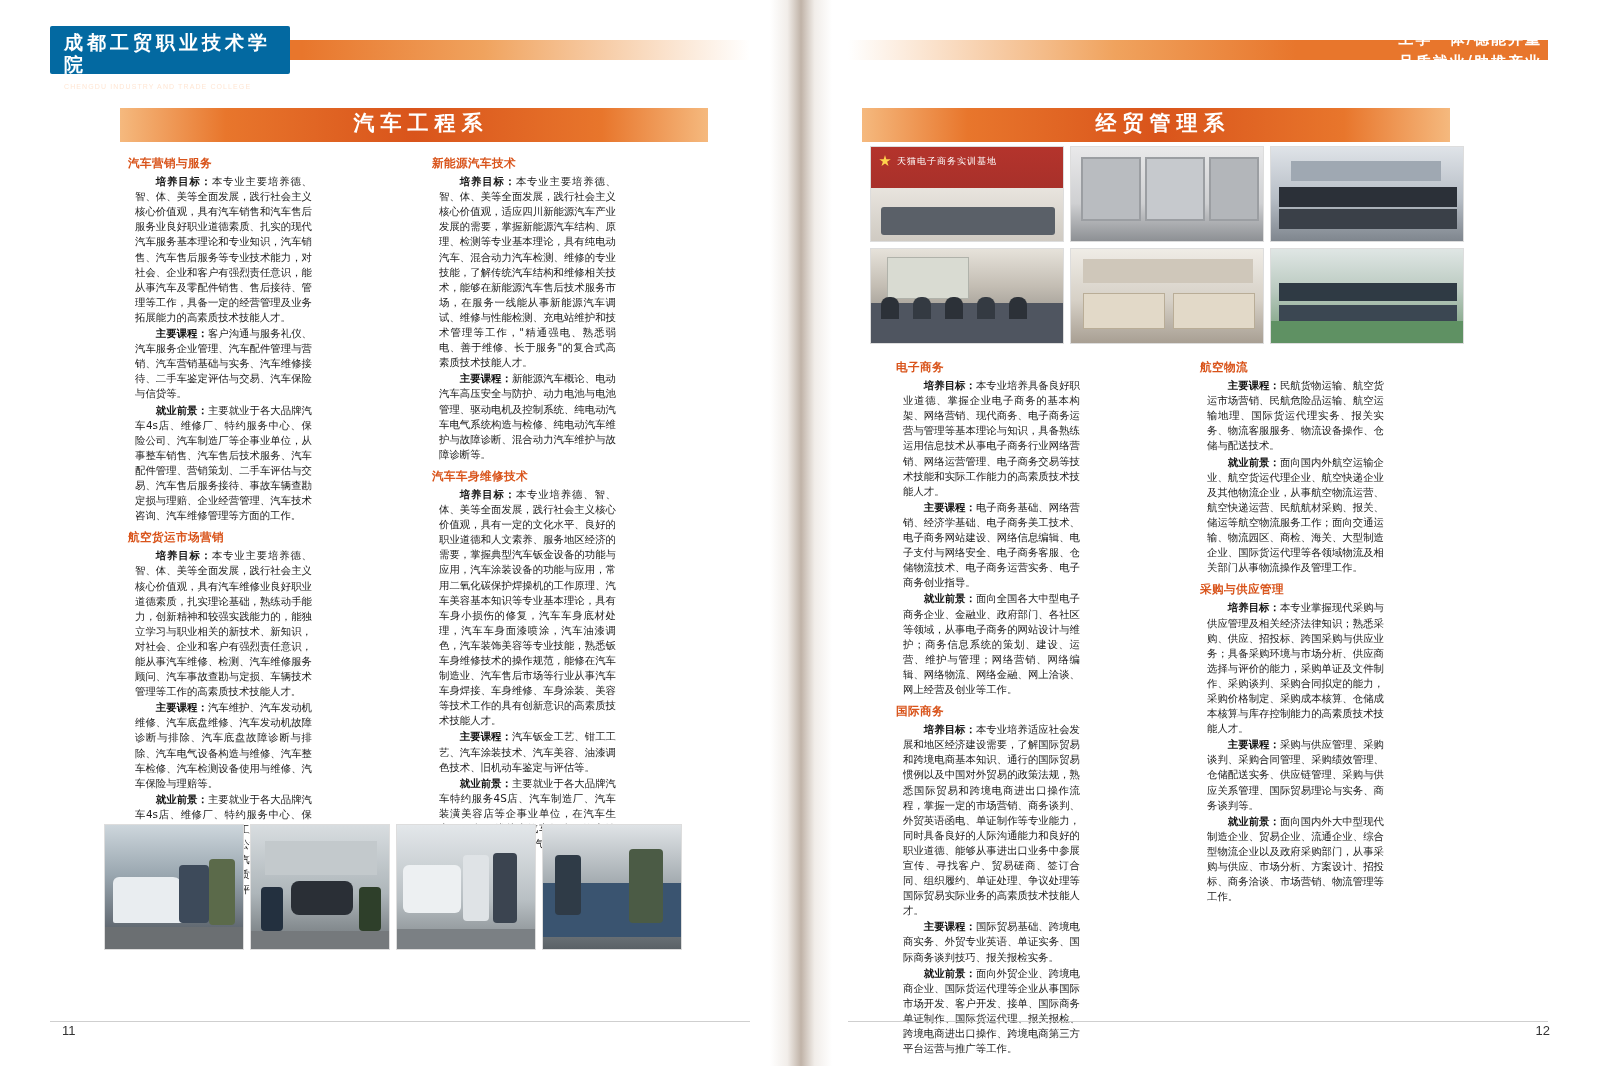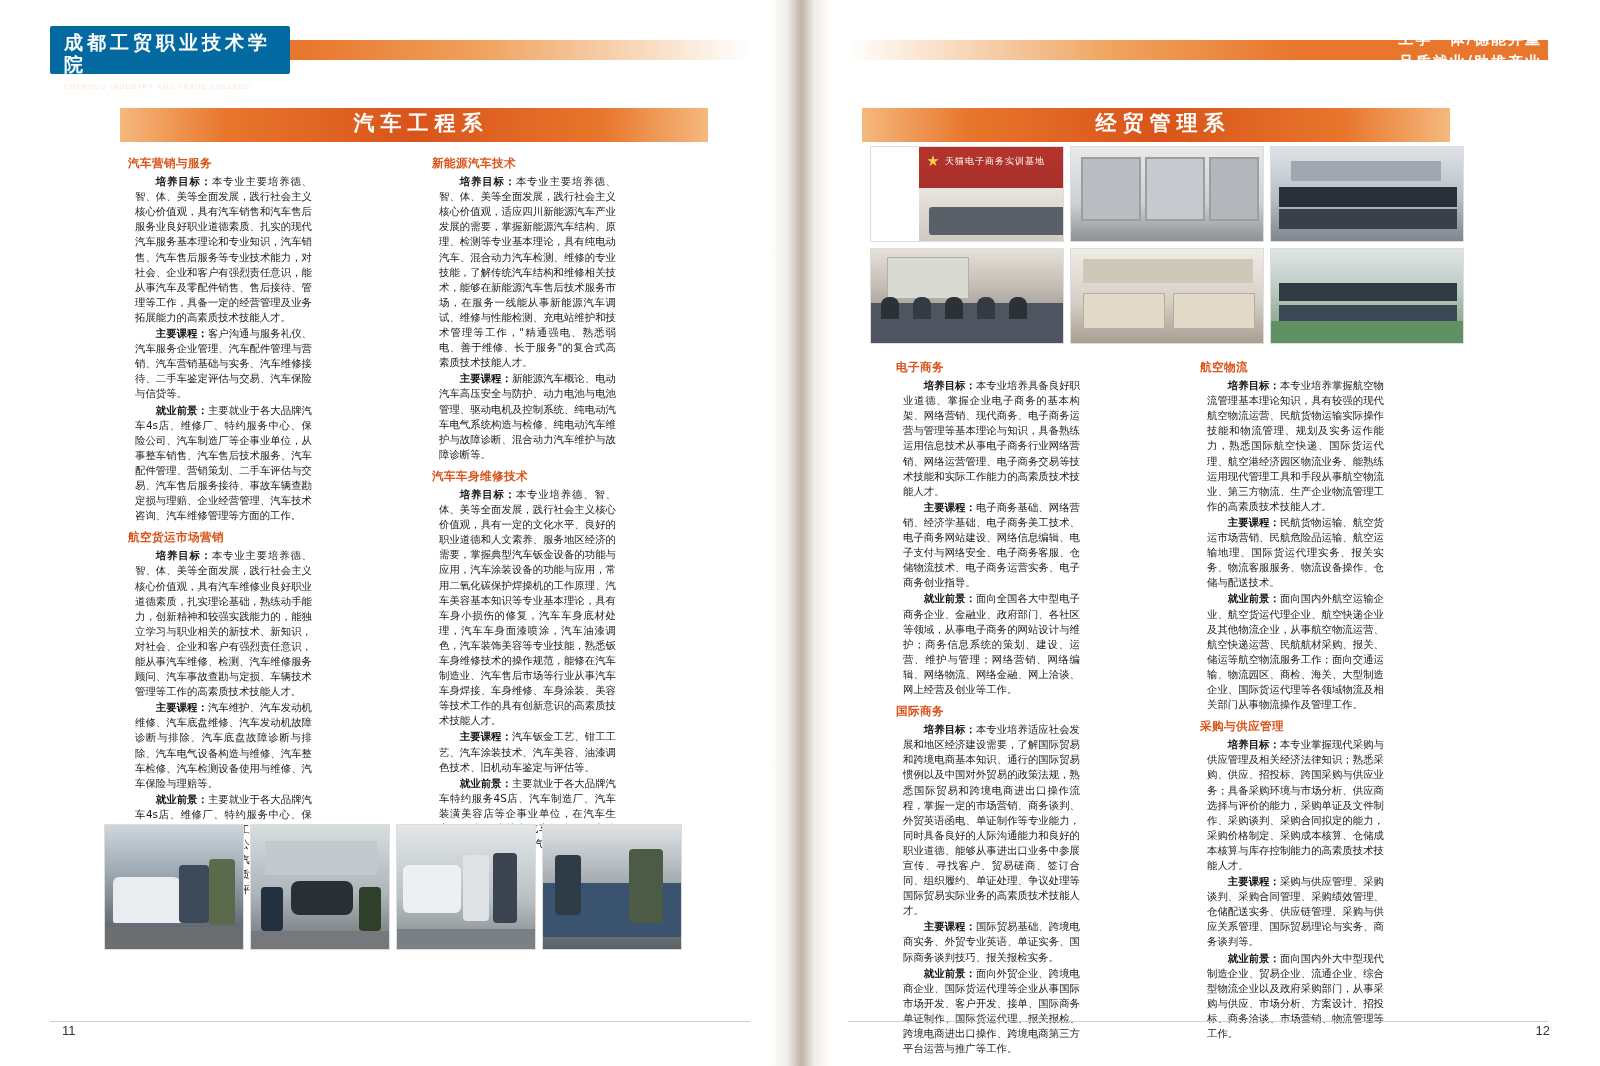--- a/index.html
+++ b/index.html
@@ -156,21 +156,21 @@
         <div>品质就业/助推产业</div>
       </div>
     </div>
 
     <div class="ribbon" style="left:62px;top:108px;width:588px;">
       <div class="band"></div>
       <div class="inner">经贸管理系</div>
     </div>
 
     <div class="photo" style="left:70px;top:146px;width:194px;height:96px;">
-      <div class="ph-inner" style="background:linear-gradient(180deg,#b4342c 0%,#a8302a 44%,#e8e4de 44%,#cfcac2 100%);margin-left:48px;">
+      <div class="ph-inner" style="background:linear-gradient(180deg,#b4342c 0%,#a8302a 44%,#e8e4de 44%,#cfcac2 100%);">
         <div style="position:absolute;left:8px;top:8px;width:12px;height:12px;background:#ffd24d;clip-path:polygon(50% 0,61% 35%,98% 35%,68% 57%,79% 91%,50% 70%,21% 91%,32% 57%,2% 35%,39% 35%);"></div>
         <div style="position:absolute;left:26px;top:8px;font-size:9px;color:#fff;font-family:'DejaVu Sans',sans-serif;letter-spacing:1px;">天猫电子商务实训基地</div>
         <div style="position:absolute;left:10px;bottom:6px;width:174px;height:28px;background:#5a6068;border-radius:3px;"></div>
       </div>
     </div>
     <div class="photo" style="left:270px;top:146px;width:194px;height:96px;">
       <div class="ph-inner" style="background:linear-gradient(180deg,#e9e9ea 0%,#cfd0d2 60%,#8d9094 100%);">
         <div style="position:absolute;left:10px;top:10px;width:56px;height:60px;background:#b9bcc0;border:2px solid #9b9ea2;"></div>
         <div style="position:absolute;left:74px;top:10px;width:56px;height:60px;background:#c6c9cd;border:2px solid #9b9ea2;"></div>
         <div style="position:absolute;left:138px;top:10px;width:46px;height:60px;background:#b3b6ba;border:2px solid #9b9ea2;"></div>
@@ -217,21 +217,20 @@
       <p><span class="lbl">就业前景：</span><span>面向全国各大中型电子商务企业、金融业、政府部门、各社区等领域，从事电子商务的网站设计与维护；商务信息系统的策划、建设、运营、维护与管理；网络营销、网络编辑、网络物流、网络金融、网上洽谈、网上经营及创业等工作。</span></p>
 
       <div class="sub">国际商务</div>
       <p><span class="lbl">培养目标：</span><span>本专业培养适应社会发展和地区经济建设需要，了解国际贸易和跨境电商基本知识、通行的国际贸易惯例以及中国对外贸易的政策法规，熟悉国际贸易和跨境电商进出口操作流程，掌握一定的市场营销、商务谈判、外贸英语函电、单证制作等专业能力，同时具备良好的人际沟通能力和良好的职业道德、能够从事进出口业务中参展宣传、寻找客户、贸易磋商、签订合同、组织履约、单证处理、争议处理等国际贸易实际业务的高素质技术技能人才。</span></p>
       <p><span class="lbl">主要课程：</span><span>国际贸易基础、跨境电商实务、外贸专业英语、单证实务、国际商务谈判技巧、报关报检实务。</span></p>
       <p><span class="lbl">就业前景：</span><span>面向外贸企业、跨境电商企业、国际货运代理等企业从事国际市场开发、客户开发、接单、国际商务单证制作、国际货运代理、报关报检、跨境电商进出口操作、跨境电商第三方平台运营与推广等工作。</span></p>
     </div>
 
     <div class="col" style="left:400px;top:356px;width:184px;">
       <div class="sub first">航空物流</div>
-      <p><span class="lbl">培养目标：</span><span>本专业培养掌握航空物流管理基本理论知识，具有较强的现代航空物流运营、民航货物运输实际操作技能和物流管理、规划及实务运作能力，熟悉国际航空快递、国际货运代理、航空港经济园区物流业务、能熟练运用现代管理工具和手段从事航空物流业、第三方物流、生产企业物流管理工作的高素质技术技能人才。</span></p>
       <p><span class="lbl">主要课程：</span><span>民航货物运输、航空货运市场营销、民航危险品运输、航空运输地理、国际货运代理实务、报关实务、物流客服服务、物流设备操作、仓储与配送技术。</span></p>
       <p><span class="lbl">就业前景：</span><span>面向国内外航空运输企业、航空货运代理企业、航空快递企业及其他物流企业，从事航空物流运营、航空快递运营、民航航材采购、报关、储运等航空物流服务工作；面向交通运输、物流园区、商检、海关、大型制造企业、国际货运代理等各领域物流及相关部门从事物流操作及管理工作。</span></p>
 
       <div class="sub">采购与供应管理</div>
       <p><span class="lbl">培养目标：</span><span>本专业掌握现代采购与供应管理及相关经济法律知识；熟悉采购、供应、招投标、跨国采购与供应业务；具备采购环境与市场分析、供应商选择与评价的能力，采购单证及文件制作、采购谈判、采购合同拟定的能力，采购价格制定、采购成本核算、仓储成本核算与库存控制能力的高素质技术技能人才。</span></p>
       <p><span class="lbl">主要课程：</span><span>采购与供应管理、采购谈判、采购合同管理、采购绩效管理、仓储配送实务、供应链管理、采购与供应关系管理、国际贸易理论与实务、商务谈判等。</span></p>
       <p><span class="lbl">就业前景：</span><span>面向国内外大中型现代制造企业、贸易企业、流通企业、综合型物流企业以及政府采购部门，从事采购与供应、市场分析、方案设计、招投标、商务洽谈、市场营销、物流管理等工作。</span></p>
     </div>
 
     <div class="baseline" style="left:48px;bottom:44px;width:700px;"></div>

